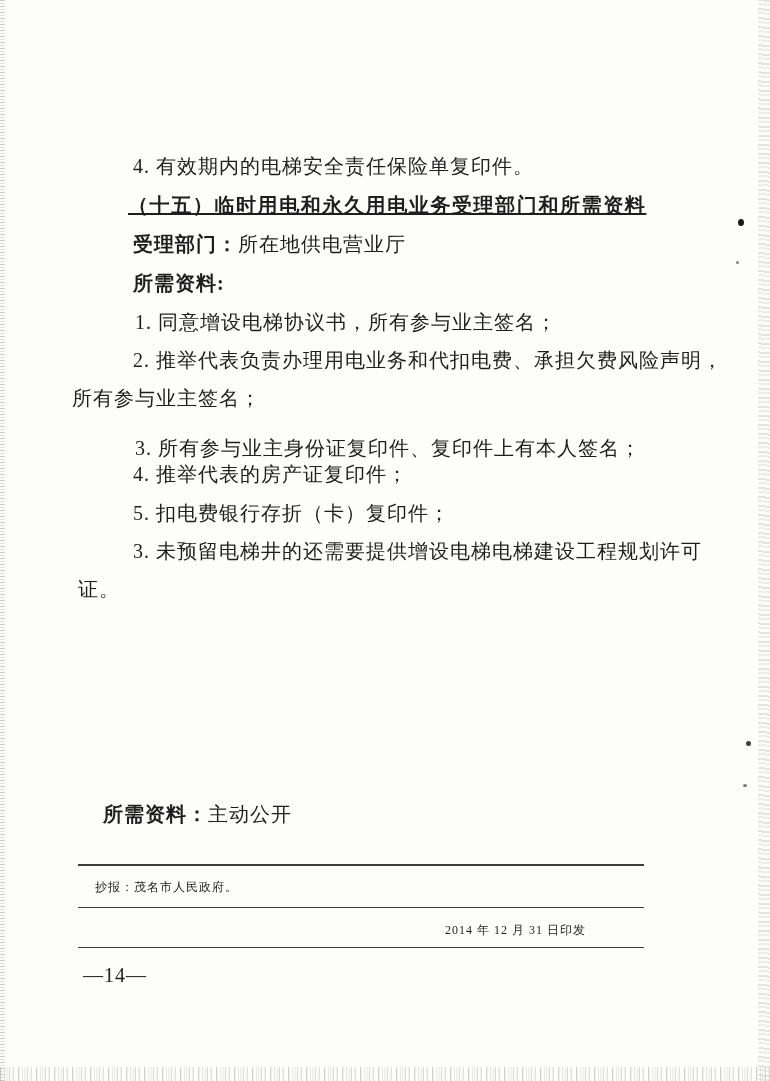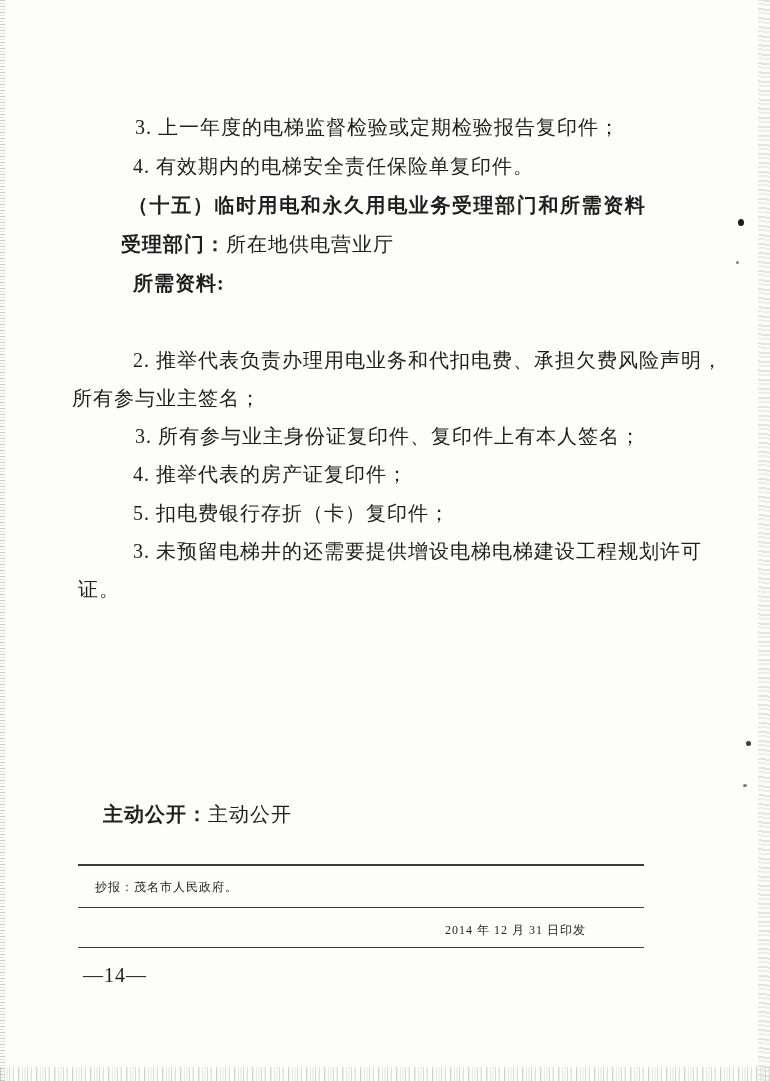--- a/index.html
+++ b/index.html
@@ -46,21 +46,21 @@
   .dot-d { left: 743px; top: 784px; width: 4px; height: 3px; opacity: .6; }
   
   .line {
     position: absolute;
     font-size: 20px; line-height: 28px;
     letter-spacing: 1px;
     white-space: nowrap;
     color: #1e1e1e;
   }
   .bold { font-weight: 700; }
-  .heading { letter-spacing: 1.6px; font-weight: 700; }
+  .heading { letter-spacing: 1.6px; font-weight: 700; text-decoration: underline; }
   .footer-text { font-size: 12px; letter-spacing: 1px; }
   .rule {
     position: absolute; left: 78px; width: 566px; height: 0;
     border-top: 2px solid #3c3c3c;
   }
   .rule.thin { border-top-width: 1.6px; }
   .pagenum { font-size: 20px; letter-spacing: 1px; text-align: right; }
 </style>
 </head>
 <body>
@@ -68,38 +68,38 @@
 <div class="page">
 
   <div class="edge-left"></div>
   <div class="edge-right"></div>
   <div class="edge-bottom"></div>
   <div class="scan-dot dot-a"></div>
   <div class="scan-dot dot-b"></div>
   <div class="scan-dot dot-c"></div>
   <div class="scan-dot dot-d"></div>
 
-  <p class="line" style="left:135px; top:113px">3. 上一年度的电梯监督检验或定期检验报告复印件；</p>
   <p class="line" style="left:133px; top:152px">4. 有效期内的电梯安全责任保险单复印件。</p>
 
   <p class="line heading" style="left:128px; top:191px">（十五）临时用电和永久用电业务受理部门和所需资料</p>
 
-  <p class="line" style="left:121px; top:230px"><span class="bold">受理部门：</span><span>所在地供电营业厅</span></p>
+  <p class="line" style="left:133px; top:230px"><span class="bold">受理部门：</span><span>所在地供电营业厅</span></p>
 
   <p class="line bold" style="left:133px; top:269px">所需资料:</p>
 
+  <p class="line" style="left:135px; top:308px">1. 同意增设电梯协议书，所有参与业主签名；</p>
   <p class="line" style="left:133px; top:346px">2. 推举代表负责办理用电业务和代扣电费、承担欠费风险声明，</p>
   <p class="line" style="left:72px; top:384px">所有参与业主签名；</p>
-  <p class="line" style="left:135px; top:422px">3. 所有参与业主身份证复印件、复印件上有本人签名；</p>
+  <p class="line" style="left:135px; top:434px">3. 所有参与业主身份证复印件、复印件上有本人签名；</p>
   <p class="line" style="left:133px; top:460px">4. 推举代表的房产证复印件；</p>
   <p class="line" style="left:133px; top:499px">5. 扣电费银行存折（卡）复印件；</p>
   <p class="line" style="left:133px; top:537px">3. 未预留电梯井的还需要提供增设电梯电梯建设工程规划许可</p>
   <p class="line" style="left:78px; top:575px">证。</p>
 
-  <p class="line" style="left:103px; top:800px"><span class="bold">主动公开：</span><span>主动公开</span></p>
+  <p class="line" style="left:103px; top:800px"><span class="bold">所需资料：</span><span>主动公开</span></p>
 
   <div class="rule" style="top:864px"></div>
 
   <p class="line footer-text" style="left:95px; top:873px">抄报：茂名市人民政府。</p>
 
   <div class="rule thin" style="top:907px"></div>
 
   <p class="line footer-text" style="left:445px; top:916px">2014 年 12 月 31 日印发</p>
 
   <div class="rule thin" style="top:947px"></div>

